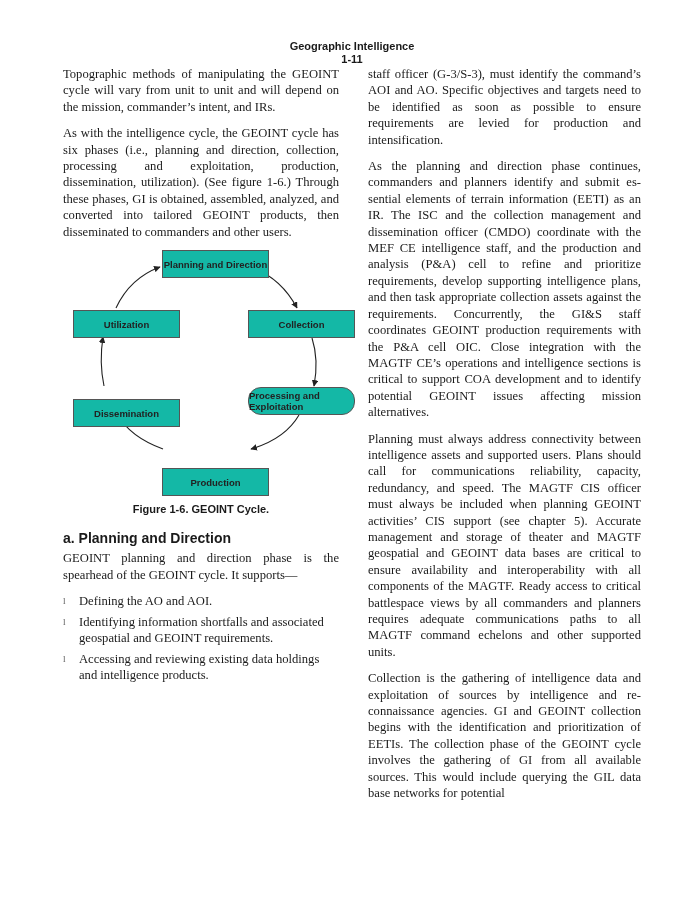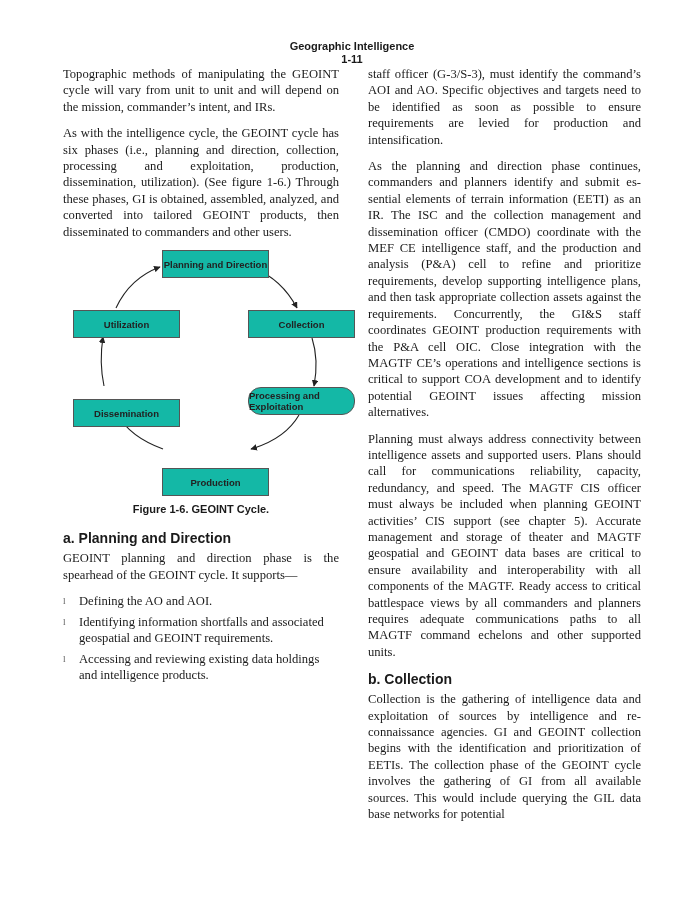--- a/index.html
+++ b/index.html
@@ -76,15 +76,14 @@
       <span class="bullet">l</span>
       <span>Accessing and reviewing existing data holdings and intelligence products.</span>
     </li>
   </ul>
 </div>
 
 <div class="col col-right">
   <p>staff officer (G-3/S-3), must identify the com­mand’s AOI and AO. Specific objectives and tar­gets need to be identified as soon as possible to ensure requirements are levied for production and intensification.</p>
   <p>As the planning and direction phase continues, commanders and planners identify and submit es­sential elements of terrain information (EETI) as an IR. The ISC and the collection management and dissemination officer (CMDO) coordinate with the MEF CE intelligence staff, and the pro­duction and analysis (P&amp;A) cell to refine and pri­oritize requirements, develop supporting intelligence plans, and then task appropriate col­lection assets against the requirements. Concur­rently, the GI&amp;S staff coordinates GEOINT production requirements with the P&amp;A cell OIC. Close integration with the MAGTF CE’s opera­tions and intelligence sections is critical to sup­port COA development and to identify potential GEOINT issues affecting mission alternatives.</p>
   <p>Planning must always address connectivity be­tween intelligence assets and supported users. Plans should call for communications reliability, capacity, redundancy, and speed. The MAGTF CIS officer must always be included when planning GEOINT activities’ CIS support (see chapter 5). Accurate management and storage of theater and MAGTF geospatial and GEOINT data bases are critical to ensure availability and in­teroperability with all components of the MAGTF. Ready access to critical battlespace views by all commanders and planners requires adequate communications paths to all MAGTF command echelons and other supported units.</p>
-  <div class="h2">b.  Collection</div>
   <p>Collection is the gathering of intelligence data and exploitation of sources by intelligence and re­connaissance agencies. GI and GEOINT collec­tion begins with the identification and prioritization of EETIs. The collection phase of the GEOINT cycle involves the gathering of GI from all available sources. This would include querying the GIL data base networks for potential</p>
 </div>
 
 </body></html>

